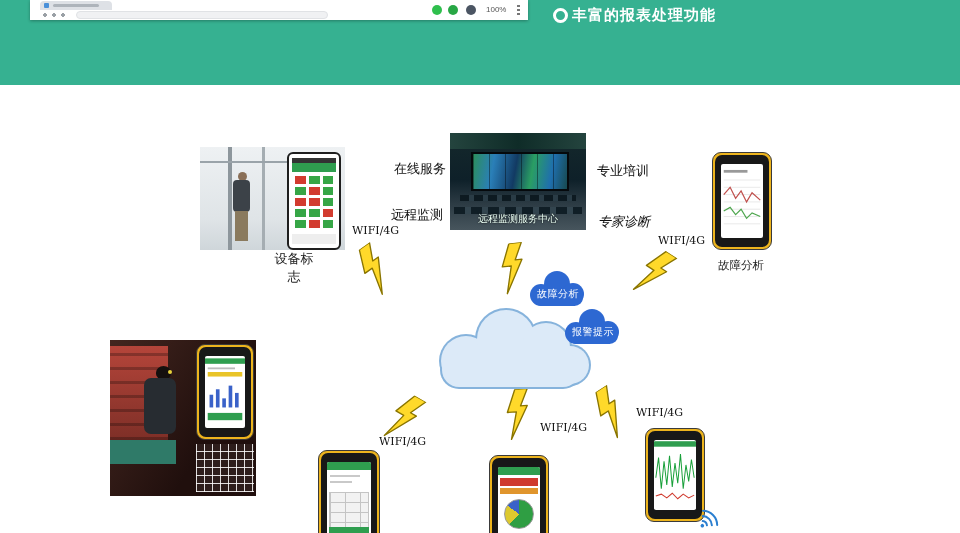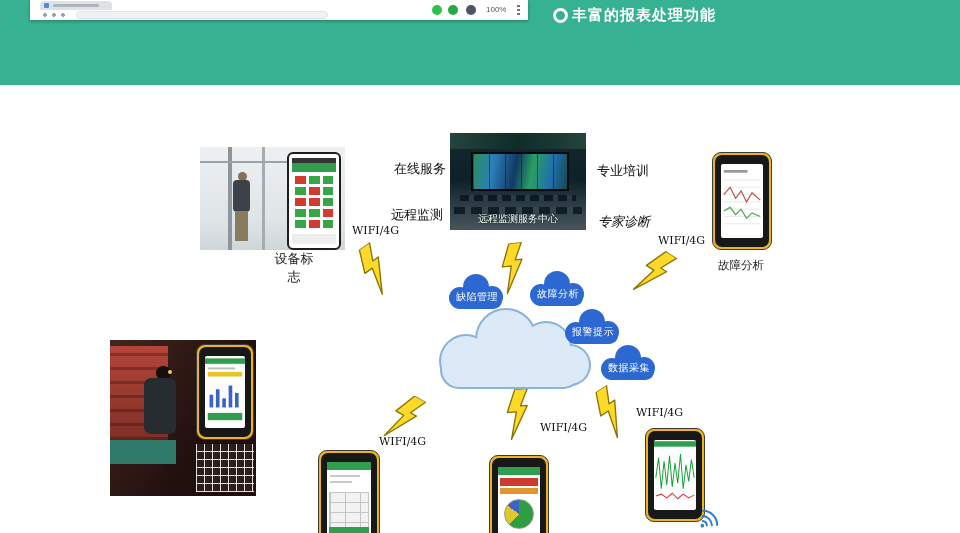--- a/index.html
+++ b/index.html
@@ -261,31 +261,20 @@
       <g fill="#dceaf8">
         <circle cx="42" cy="58" r="25"></circle>
           <circle cx="82" cy="36" r="29"></circle>
         <circle cx="122" cy="44" r="24"></circle>
           <circle cx="146" cy="62" r="19"></circle>
         <rect x="18" y="50" width="138" height="34" rx="17"></rect>
       </g>
     </svg>
   </div>
 
-  <div class="cloud-sm" style="left:446px;top:273px;">
-    <svg viewBox="0 0 62 42">
-        <g fill="#2d68d2">
-          <circle cx="14" cy="25" r="11"></circle>
-          <circle cx="30" cy="14" r="13"></circle>
-          <circle cx="46" cy="24" r="11"></circle>
-          <rect x="6" y="19" width="50" height="17" rx="8.5"></rect>
-        </g>
-      </svg>
-    <div class="cl-label">缺陷管理</div>
-  </div>
   <div class="cloud-sm" style="left:527px;top:270px;">
     <svg viewBox="0 0 62 42">
         <g fill="#2d68d2">
           <circle cx="14" cy="25" r="11"></circle>
           <circle cx="30" cy="14" r="13"></circle>
           <circle cx="46" cy="24" r="11"></circle>
           <rect x="6" y="19" width="50" height="17" rx="8.5"></rect>
         </g>
       </svg>
     <div class="cl-label">故障分析</div>
@@ -294,31 +283,20 @@
     <svg viewBox="0 0 62 42">
         <g fill="#2d68d2">
           <circle cx="14" cy="25" r="11"></circle>
           <circle cx="30" cy="14" r="13"></circle>
           <circle cx="46" cy="24" r="11"></circle>
           <rect x="6" y="19" width="50" height="17" rx="8.5"></rect>
         </g>
       </svg>
     <div class="cl-label">报警提示</div>
   </div>
-  <div class="cloud-sm" style="left:598px;top:344px;">
-    <svg viewBox="0 0 62 42">
-        <g fill="#2d68d2">
-          <circle cx="14" cy="25" r="11"></circle>
-          <circle cx="30" cy="14" r="13"></circle>
-          <circle cx="46" cy="24" r="11"></circle>
-          <rect x="6" y="19" width="50" height="17" rx="8.5"></rect>
-        </g>
-      </svg>
-    <div class="cl-label">数据采集</div>
-  </div>
 
   <div class="rphone" style="left:318px;top:450px;width:60px;height:95px;">
     <div class="rp-body">
       <div class="rp-screen">
         <div class="rp-hdr"></div>
         <div class="rp-line" style="top:13px;width:30px;"></div>
         <div class="rp-line" style="top:19px;width:22px;"></div>
         <div class="keypad"></div>
         <div class="rp-greenbar"></div>
       </div>

